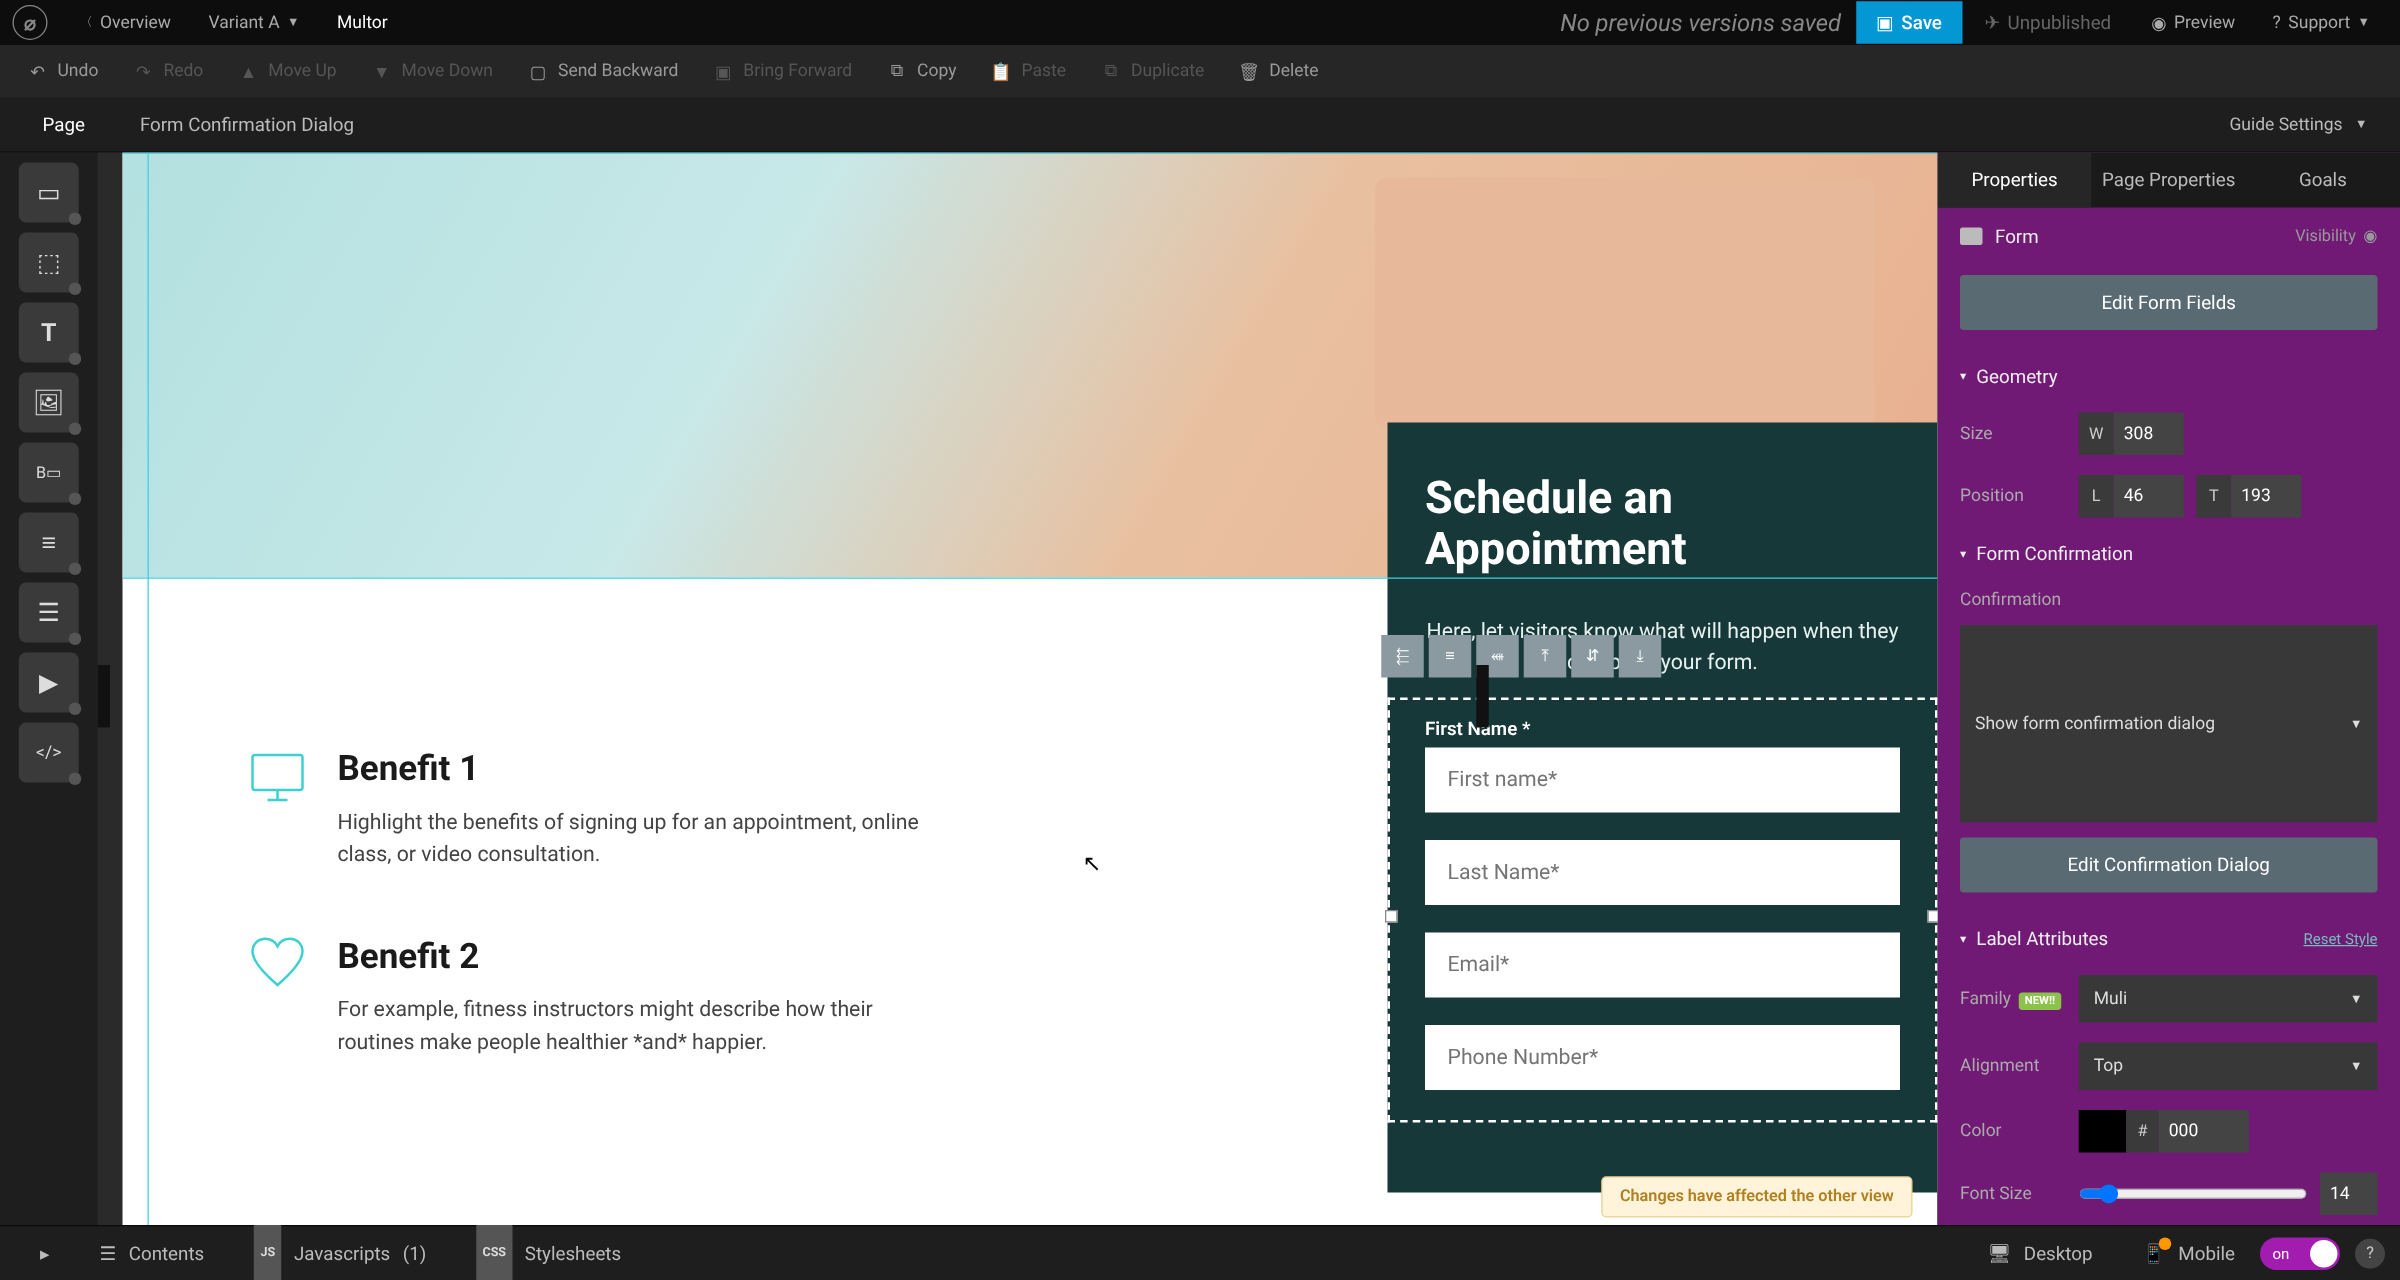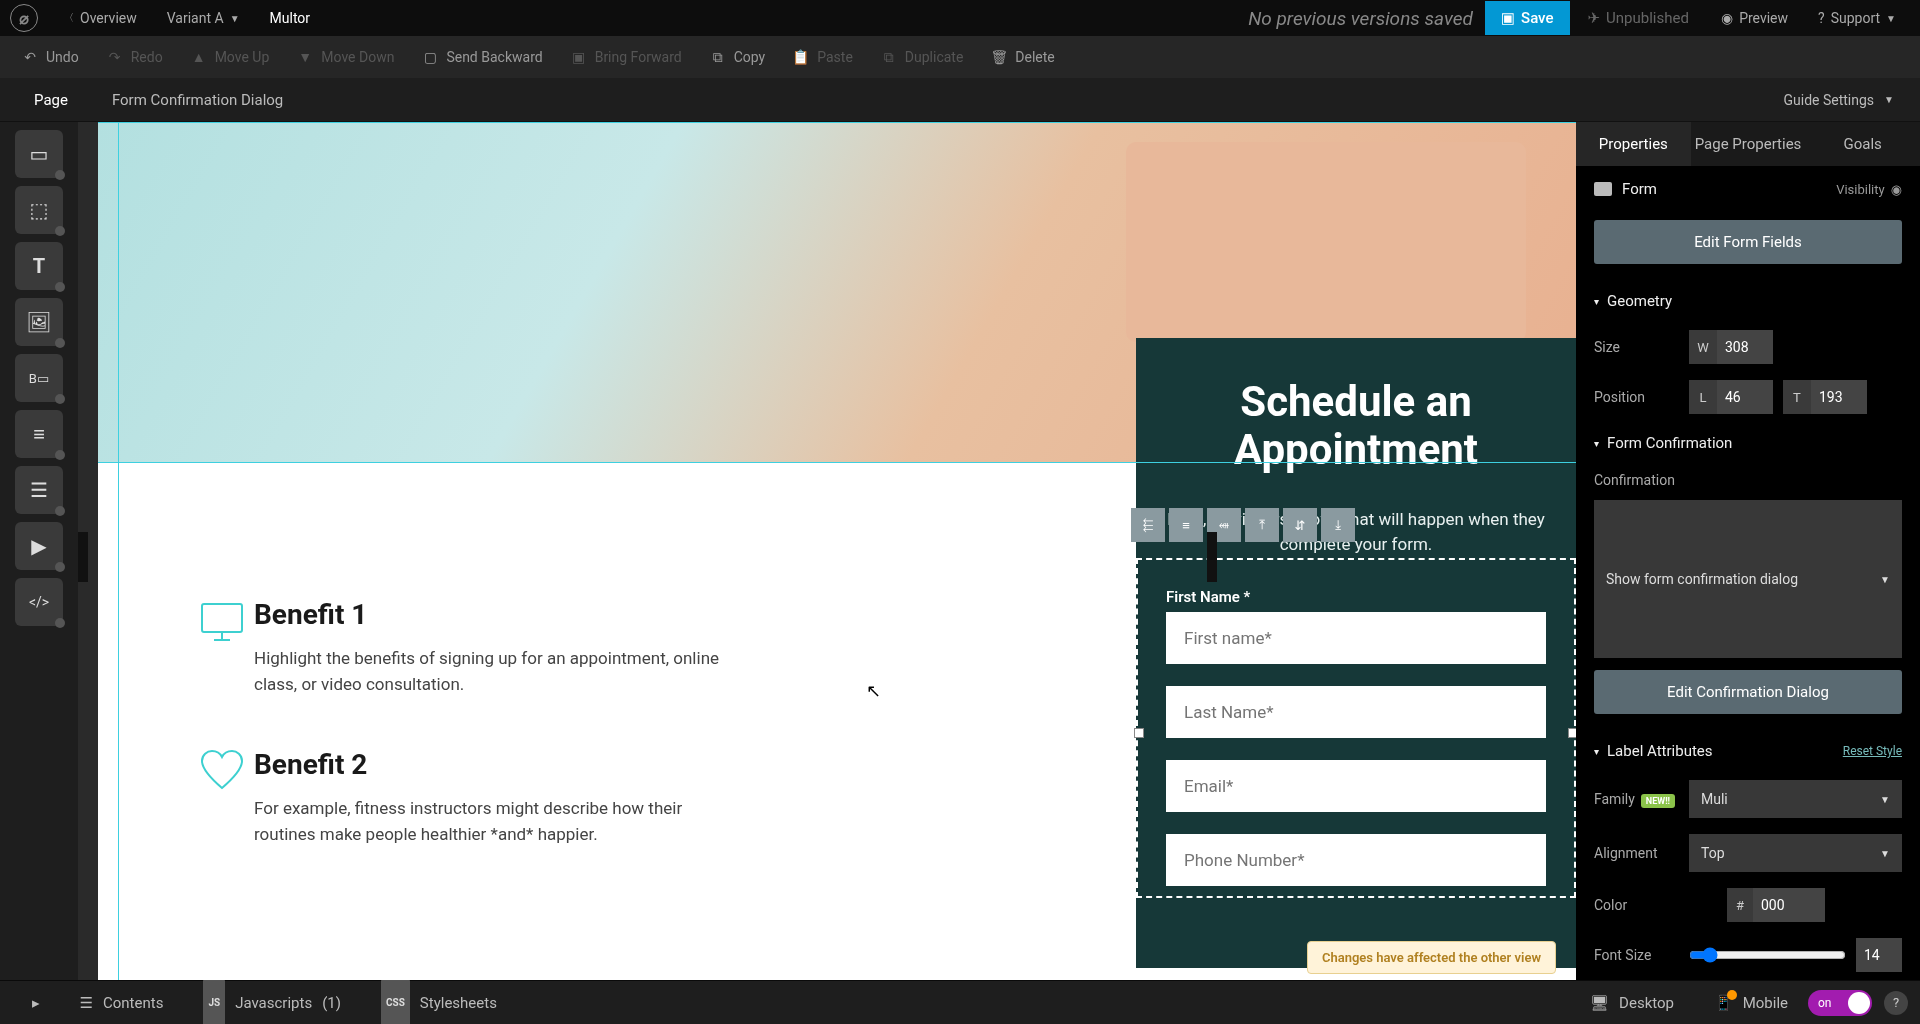--- a/index.html
+++ b/index.html
@@ -24,41 +24,41 @@
 .sh-guide{color:#bbb;font-size:14px;display:flex;align-items:center;gap:10px;padding-right:14px}
 .main{display:flex;height:calc(1024px - 36px - 42px - 44px - 44px)}
 .toolpal{width:78px;background:#1e1e1e;display:flex;flex-direction:column;align-items:center;padding-top:8px;gap:8px}
 .tool{width:48px;height:48px;background:#3a3a3a;border-radius:6px;display:flex;align-items:center;justify-content:center;position:relative;cursor:pointer;color:#ddd;font-size:20px}
 .tool::after{content:'';position:absolute;right:-2px;bottom:-2px;width:10px;height:10px;background:#555;border-radius:50%}
 .canvas-wrap{flex:1;background:#2a2a2a;position:relative;overflow:hidden}
 .canvas{position:absolute;left:20px;top:0;right:0;bottom:0;background:#fff;overflow:hidden}
 .hero-bg{position:absolute;left:0;top:0;right:0;height:340px;background:linear-gradient(120deg,#b3e0e0 0%,#c8e8e8 35%,#e8c0a0 60%,#e8b090 100%)}
 .hero-bg::before{content:'';position:absolute;right:50px;top:20px;width:400px;height:200px;background:#e8b89a;border-radius:10px}
 .content-left{position:absolute;left:100px;top:476px;width:540px}
-.benefit{display:flex;gap:8px;margin-bottom:50px}
+.benefit{display:flex;gap:24px;margin-bottom:50px}
 .benefit-icon{width:48px;height:48px;flex-shrink:0}
 .benefit h3{font-size:28px;font-weight:700;color:#1a1a1a;margin-bottom:14px}
 .benefit p{font-size:17px;line-height:1.55;color:#444}
 .form-panel{position:absolute;right:0;top:216px;width:440px;background:#163838;padding:40px 30px 60px}
-.form-panel h2{color:#fff;font-size:42px;font-weight:700;text-align:center;line-height:1.15;margin-bottom:32px}
+.form-panel h2{color:#fff;font-size:36px;font-weight:700;text-align:left;line-height:1.15;margin-bottom:32px}
 .form-panel .sub{color:#e8f0f0;text-align:center;font-size:17px;line-height:1.5;margin-bottom:30px}
 .align-toolbar{position:absolute;left:-5px;top:170px;display:flex;gap:4px;z-index:5}
 .align-btn{width:34px;height:34px;background:#8a9aa0;display:flex;align-items:center;justify-content:center;color:#fff;cursor:pointer}
 .form-sel{position:absolute;left:0px;top:220px;right:0;height:340px;border:2px dashed #fff;z-index:3}
 .form-sel::before,.form-sel::after{content:'';position:absolute;width:8px;height:8px;background:#fff;border:1px solid #888}
 .form-sel::before{left:-4px;top:50%}
 .form-sel::after{right:-4px;top:50%}
 .frm-label{color:#fff;font-size:15px;font-weight:600;margin:0 0 6px}
 .frm-input{width:100%;height:52px;background:#fff;border:none;padding:0 18px;font-size:17px;margin-bottom:22px;color:#888}
 .toast{position:absolute;right:20px;bottom:6px;background:#fff3d9;border:1px solid #e8d090;border-radius:4px;padding:8px 14px;color:#b08020;font-size:13px;font-weight:600;z-index:10}
 .mouse{position:absolute;left:768px;top:558px;font-size:18px;z-index:20;color:#000}
 .edge-handle{position:absolute;top:410px;width:10px;height:50px;background:#111;z-index:5}
 .edge-l{left:0}
 .edge-r{right:359px}
-.rightpanel{width:344px;background:#000000;display:flex;flex-direction:column;overflow-y:auto}
+.rightpanel{width:370px;background:#701a75;display:flex;flex-direction:column;overflow-y:auto}
 .rp-tabs{display:flex;background:#1a1a1a;height:44px}
 .rp-tab{flex:1;display:flex;align-items:center;justify-content:center;color:#bbb;font-size:15px;cursor:pointer}
 .rp-tab.active{background:#262626;color:#fff}
 .rp-head{padding:14px 18px;display:flex;align-items:center;gap:10px;color:#eee;font-size:15px}
 .rp-head-icon{width:18px;height:14px;background:#bbb;border-radius:2px}
 .rp-head-sp{flex:1}
 .rp-vis{color:#999;font-size:13px;display:flex;align-items:center;gap:6px}
 .btn-wide{margin:8px 18px 16px;padding:13px;background:#5a6a72;color:#fff;text-align:center;font-size:15px;border-radius:3px;cursor:pointer}
 .sect-h{padding:12px 18px;color:#eee;font-size:15px;display:flex;align-items:center;gap:8px;cursor:pointer}
 .sect-h .c{font-size:10px}

